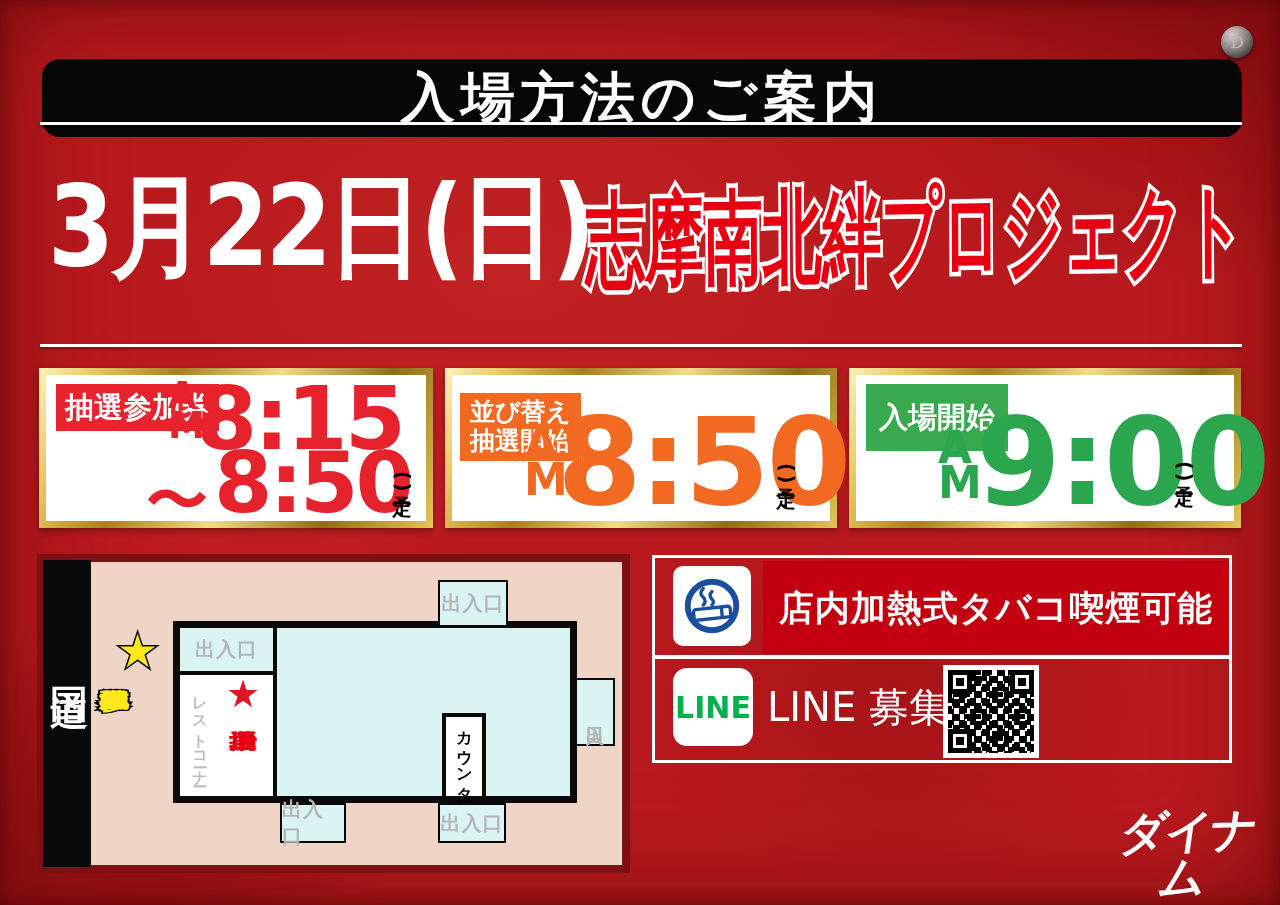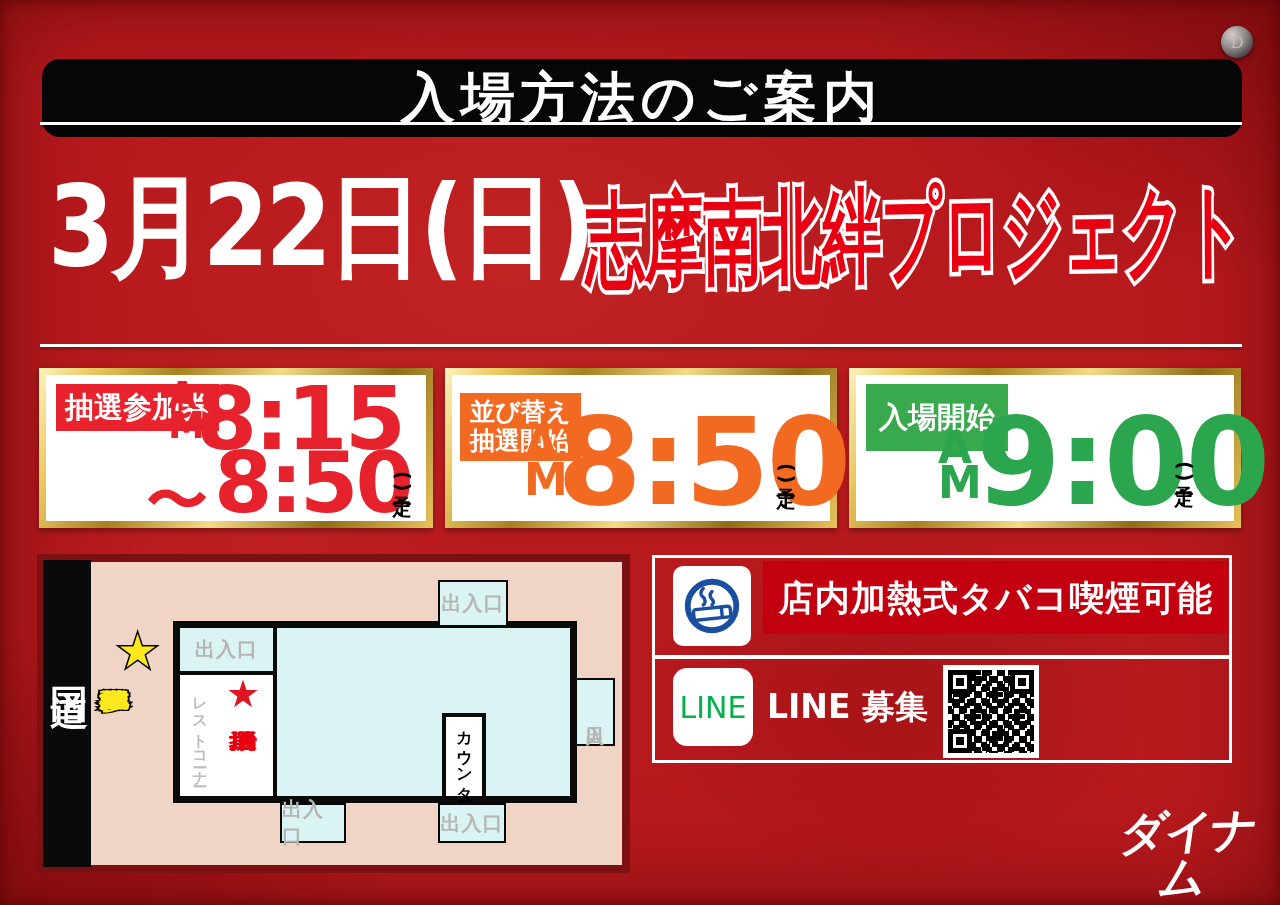--- a/index.html
+++ b/index.html
@@ -81,30 +81,30 @@
   .outbox{position:absolute;box-sizing:border-box;background:#d9f4f3;border:2px solid #0a0a0a;
     display:flex;align-items:center;justify-content:center;}
   .ob-top{left:393px;top:18px;width:70px;height:47px;}
   .ob-right{left:530px;top:116px;width:40px;height:68px;}
   .ob-b1{left:235px;top:241px;width:66px;height:40px;}
   .ob-b2{left:393px;top:241px;width:68px;height:40px;}
   
   .panel{left:652px;top:555px;width:580px;height:208px;box-sizing:border-box;border:3px solid #fff;}
   .smoke-tile{position:absolute;left:18px;top:8px;width:78px;height:80px;background:#fff;border-radius:10px;
     display:flex;align-items:center;justify-content:center;}
-  .band{position:absolute;left:108px;top:3px;right:0;height:73px;background:#c30010;color:#fff;
+  .band{position:absolute;left:108px;top:3px;right:0;height:93px;background:#c30010;color:#fff;
     display:flex;flex-direction:column;align-items:center;justify-content:center;line-height:1.2;}
   .band .b-title{font-size:35px;font-weight:bold;letter-spacing:1px;}
   .band .b-sub{font-size:28px;font-weight:bold;letter-spacing:4px;}
   .pdiv{position:absolute;left:0;right:0;top:97px;height:4px;background:#fff;}
   .line-tile{position:absolute;left:18px;top:110px;width:80px;height:78px;background:#fff;border-radius:14px;
     display:flex;align-items:center;justify-content:center;}
-  .line-logo{font-size:30px;font-weight:400;color:#06b04c;letter-spacing:0;}
+  .line-logo{font-size:30px;font-weight:700;color:#06b04c;letter-spacing:0;}
   .line-label{position:absolute;left:112px;top:110px;height:78px;display:flex;align-items:center;gap:20px;
-    color:#fff;font-size:33px;font-weight:bold;}
+    color:#fff;font-size:40px;font-weight:normal;}
   .qr-tile{position:absolute;left:288px;top:107px;width:96px;height:93px;background:#fff;box-sizing:border-box;padding:5px;}
   .qr{position:relative;width:100%;height:100%;
     background:
       repeating-conic-gradient(#000 0 25%, transparent 0 50%) 0 0/11px 11px,
       repeating-conic-gradient(#000 0 25%, transparent 0 50%) 4px 6px/15px 15px,#fff;}
   .finder{position:absolute;width:24px;height:24px;box-sizing:border-box;border:5px solid #000;background:#fff;}
   .finder::after{content:'';position:absolute;inset:3px;background:#000;}
   .f-tl{left:0;top:0;} .f-tr{right:0;top:0;} .f-bl{left:0;bottom:0;}
   
   .brand{left:1112px;top:808px;width:146px;text-align:center;}

